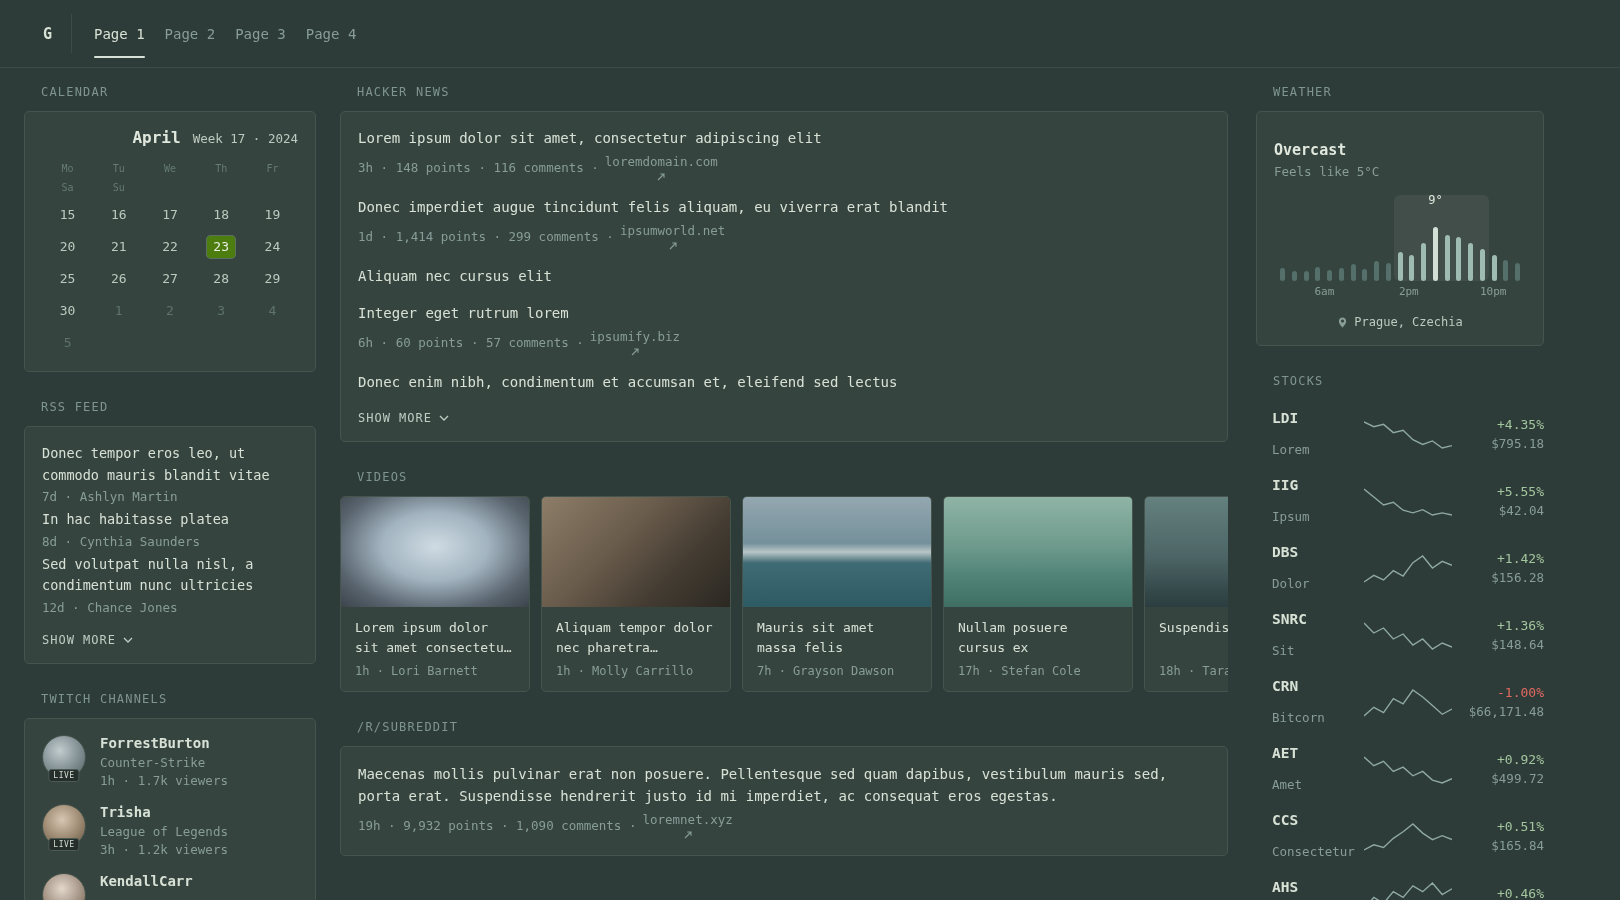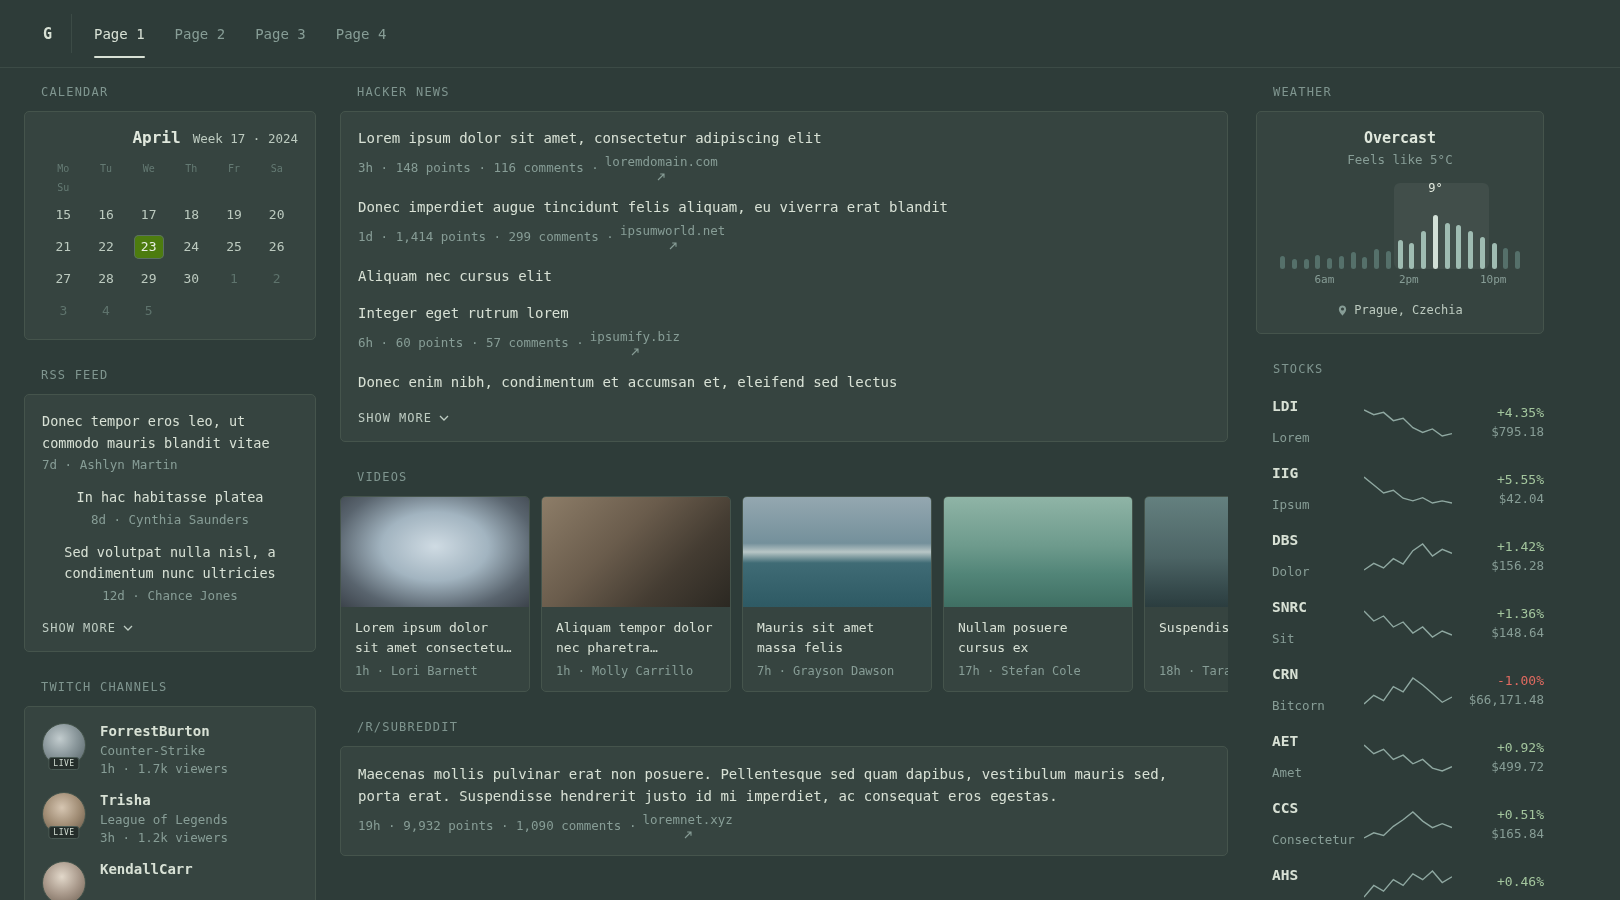--- a/index.html
+++ b/index.html
@@ -21,21 +21,21 @@
   }
   *{box-sizing:border-box;margin:0;padding:0;}
   html,body{background:var(--bg);}
   body{font-family:"DejaVu Sans Mono","Liberation Mono",monospace;color:var(--text);}
   .app{width:1620px;height:900px;overflow:hidden;position:relative;background:var(--bg);}
 
   
   .nav{height:68px;display:flex;align-items:stretch;border-bottom:1px solid var(--border-soft);padding-left:24px;}
   .logo{width:47px;display:flex;align-items:center;justify-content:center;color:var(--bright);font-weight:bold;font-size:15px;cursor:pointer;}
   .nav-divider{width:1px;background:var(--border-soft);margin:14px 0;}
-  .tabs{display:flex;align-items:stretch;margin-left:22px;gap:30px;}
+  .tabs{display:flex;align-items:stretch;margin-left:22px;gap:20px;}
   .tab{position:relative;display:flex;align-items:center;font-size:14px;color:var(--muted);cursor:pointer;text-decoration:none;}
   .tab.active{color:var(--bright);}
   .tab.active::after{content:"";position:absolute;left:0;right:0;bottom:9px;height:2px;background:var(--bright);border-radius:1px;}
 
   
   .columns{display:flex;padding:17px 76px 0 24px;align-items:flex-start;}
   .col-left{width:292px;flex:none;margin-right:24px;}
   .col-mid{flex:1;min-width:0;margin-right:28px;}
   .col-right{width:288px;flex:none;}
 
@@ -47,30 +47,30 @@
   .show-more svg{stroke:#bfcdc3;}
 
   .meta{font-size:12.5px;color:var(--muted);margin-top:5px;display:flex;align-items:center;gap:6px;flex-wrap:nowrap;white-space:nowrap;overflow:hidden;}
   .meta a{color:var(--muted);text-decoration:none;display:inline-flex;align-items:center;gap:4px;cursor:pointer;flex-direction:column;}
   .ext{stroke:var(--muted);flex:none;}
 
   
   .cal-head{display:flex;align-items:baseline;justify-content:flex-end;gap:12px;}
   .cal-month{font-size:16px;font-weight:600;color:#e0e8dd;}
   .cal-week{font-size:12.5px;color:var(--text);}
-  .cal-grid{display:grid;grid-template-columns:repeat(6,1fr);row-gap:8px;}
+  .cal-grid{display:grid;grid-template-columns:repeat(5,1fr);row-gap:8px;}
   .cal-dow{margin-top:16px;}
   .cal-dow span{font-size:10px;color:var(--dim);text-align:center;}
   .cal-days{margin-top:10px;}
   .cal-day{width:30px;height:24px;line-height:24px;text-align:center;font-size:13px;color:var(--text);margin:0 auto;border-radius:5px;cursor:pointer;}
   .cal-day[data-state="selected"]{background:#4d7c0f;color:#e8eee5;box-shadow:inset 0 0 0 1px #5b6f64;}
   .cal-day[data-state="muted"]{color:#5e736c;}
 
   
-  .rss-item + .rss-item{margin-top:15px;text-align:center;}
+  .rss-item + .rss-item{margin-top:5px;}
   .rss-title{display:block;font-size:13.5px;line-height:21.5px;color:var(--bright);font-weight:500;text-decoration:none;cursor:pointer;}
   .rss-meta{font-size:12.5px;color:var(--muted);margin-top:3px;}
 
   
   .channel{display:flex;gap:14px;cursor:pointer;}
   .channel + .channel{margin-top:16px;}
   .avatar{position:relative;width:44px;height:44px;border-radius:50%;flex:none;border:1px solid var(--border);}
   .channel:nth-of-type(1) .avatar{background:radial-gradient(circle at 40% 35%,#c2ccce 0%,#8b989c 45%,#4f5c60 100%);}
   .channel:nth-of-type(2) .avatar{background:radial-gradient(circle at 45% 35%,#d6c6b2 0%,#a08c74 50%,#5c4f40 100%);}
   .channel:nth-of-type(3) .avatar{background:radial-gradient(circle at 45% 35%,#e2d8ca 0%,#a8988a 50%,#6a5c4e 100%);}
@@ -93,21 +93,21 @@
   .thumb[data-thumb="concrete-sky"]{background:radial-gradient(ellipse at 50% 45%,#cfdbe3 0%,#a2b4c0 40%,#59646e 75%,#3c434b 100%);}
   .thumb[data-thumb="camera-hands"]{background:linear-gradient(135deg,#8d7d68 0%,#6a5c4c 40%,#443c32 70%,#2b2822 100%);}
   .thumb[data-thumb="sea-wake"]{background:linear-gradient(180deg,#94a7b0 0%,#74909b 42%,#b8c6c6 50%,#3f6b75 60%,#2e5a64 100%);}
   .thumb[data-thumb="canoe-lake"]{background:linear-gradient(180deg,#8fb4a6 0%,#6d9a8c 45%,#528578 70%,#3f6f63 100%);}
   .thumb[data-thumb="foggy-forest"]{background:linear-gradient(180deg,#64807f 0%,#4c6465 55%,#35494b 85%,#2b3d3f 100%);}
   .video-body{padding:11px 14px 13px;}
   .video-title{font-size:13px;line-height:20px;font-weight:500;color:var(--bright);display:-webkit-box;-webkit-line-clamp:2;-webkit-box-orient:vertical;overflow:hidden;min-height:40px;}
   .video-meta{font-size:12px;color:var(--muted);margin-top:6px;white-space:nowrap;overflow:hidden;}
 
   
-  .weather-card{text-align:center;padding-top:17px;}
+  .weather-card{padding-top:29px;}
   .w-cond{font-size:15px;font-weight:600;color:#e0e8dd;}
   .w-feels{font-size:12.5px;color:var(--muted);margin-top:5px;}
   .w-chart{position:relative;height:86px;margin:16px 2px 4px;}
   .w-band{position:absolute;top:0;bottom:0;background:rgba(255,255,255,0.055);border-radius:6px;}
   .w-temp{position:absolute;top:-2px;transform:translateX(-50%);font-size:12px;color:#e0e8dd;}
   .w-bars{position:absolute;left:0;right:0;bottom:0;height:64px;display:flex;align-items:flex-end;justify-content:space-between;padding:0 4px;}
   .w-bar{width:5px;border-radius:2.5px;background:var(--bar);}
   .w-bar.bright{background:var(--bar-bright);}
   .w-bar.hl{background:var(--bar-hl);}
   .w-times{position:relative;height:14px;margin-top:4px;}

